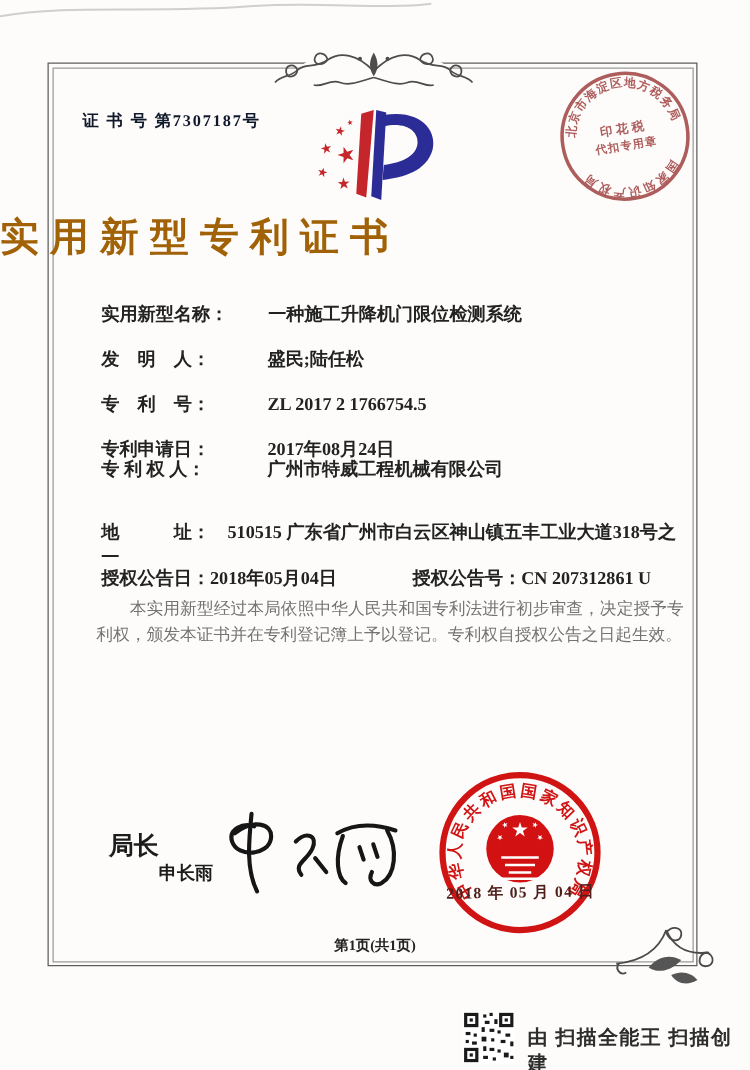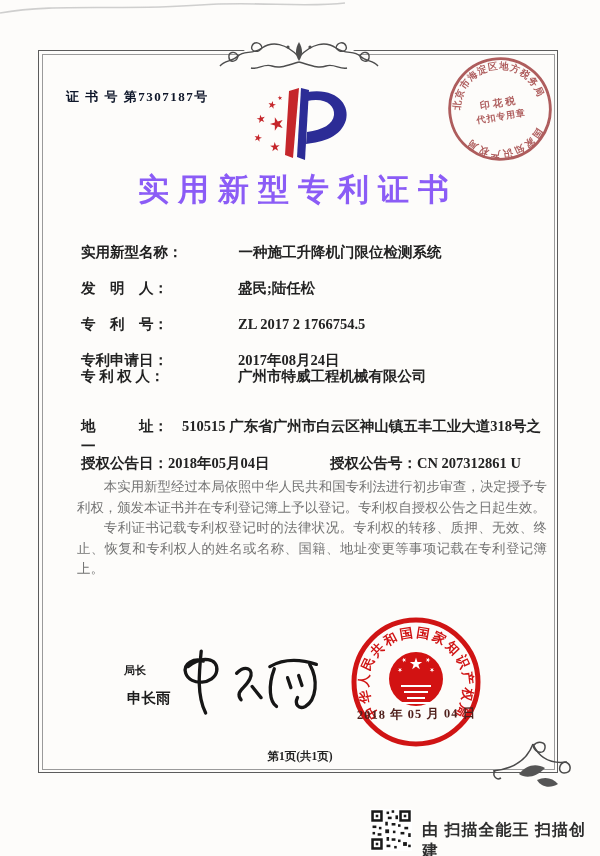--- a/index.html
+++ b/index.html
@@ -4,35 +4,35 @@
 <style>
   html,body{margin:0;padding:0;}
   body{background:#e8e8e8;font-family:"Liberation Serif","DejaVu Serif",serif;}
   #page{position:relative;width:600px;height:856px;background:#fdfcfa;overflow:hidden;margin:0 auto;color:#1c1c1c;}
   .abs{position:absolute;}
   
   #frame{left:38px;top:50px;width:518px;height:721px;border:1.6px solid #5c5c5c;}
   #frame-inner{position:absolute;inset:2.5px;border:1px solid #9a9a9a;}
   
   #cert-no{left:66px;top:88px;font-size:13px;font-weight:bold;letter-spacing:1.5px;color:#0f172a;}
-  #title{left:0;top:169px;width:596px;text-align:center;font-size:31px;font-weight:bold;letter-spacing:9px;color:#8b5cf6;}
+  #title{left:0;top:169px;width:596px;font-size:31px;font-weight:bold;letter-spacing:9px;color:#a16207;}
   
   .row{left:81px;width:475px;font-size:14.5px;font-weight:bold;color:#222;display:flex;line-height:20px;gap:32px;}
   .flabel{flex:0 0 101px;white-space:nowrap;}
-  .fvalue{white-space:nowrap;margin-left:24px;}
+  .fvalue{white-space:nowrap;}
   #row-address{display:block;line-height:20px;}
   #row-address .flabel{display:inline-block;width:101px;}
   #row-grant{display:block;}
   #grant-date-cell{position:absolute;left:0;top:0;white-space:nowrap;}
   #grant-no-cell{position:absolute;left:249px;top:0;white-space:nowrap;}
   
   #body-text{left:77px;top:477px;width:470px;font-size:13.4px;line-height:20.6px;color:#737373;}
   #body-text p{margin:0;text-indent:2em;text-align:justify;font-weight:500;}
   
-  #sign-title{left:87px;top:663px;font-size:11px;font-weight:bold;margin-left:37px;}
+  #sign-title{left:87px;top:663px;font-size:20px;font-weight:bold;}
   #sign-name{left:87px;top:689px;font-size:14.5px;font-weight:bold;margin-left:40px;}
   #signature-svg{left:168px;top:642px;}
   
   #tax-seal{left:444px;top:53px;transform:rotate(-9deg);opacity:.92;}
   #main-seal{left:349px;top:615px;z-index:2;}
   #seal-date{left:357px;top:706px;z-index:3;font-size:12.5px;font-weight:bold;color:#50201c;letter-spacing:1px;transform:rotate(-1deg);}
   
   #page-info{left:160px;top:749px;width:280px;text-align:center;font-size:11.5px;font-weight:bold;color:#222;}
   #scan-line{left:0;top:0;}
   #qr{left:370px;top:809px;}
@@ -143,21 +143,20 @@
     <span id="grant-date-cell">
       <span>授权公告日：</span><span>2018年05月04日</span>
     </span>
     <span id="grant-no-cell">
       <span>授权公告号：</span><span>CN 207312861 U</span>
     </span>
   </div>
 
   <div id="body-text" class="abs">
     <p>本实用新型经过本局依照中华人民共和国专利法进行初步审查，决定授予专利权，颁发本证书并在专利登记簿上予以登记。专利权自授权公告之日起生效。</p>
-    <p>专利证书记载专利权登记时的法律状况。专利权的转移、质押、无效、终止、恢复和专利权人的姓名或名称、国籍、地址变更等事项记载在专利登记簿上。</p>
   </div>
 
   <div id="sign-title" class="abs">局长</div>
   <div id="sign-name" class="abs">申长雨</div>
   <svg id="signature-svg" class="abs" width="155" height="78" viewBox="0 0 140 70">
     <g stroke="#161616" stroke-width="3" fill="none" stroke-linecap="round" stroke-linejoin="round">
       <path d="M18,22 C30,12 46,14 44,26 C42,38 20,40 16,28 C13,19 24,14 32,17"></path>
       <path d="M30,8 C28,28 26,48 34,64"></path>
       <path d="M62,28 C70,20 78,24 74,33 C70,42 60,44 66,52"></path>
       <path d="M76,40 L84,50"></path>

